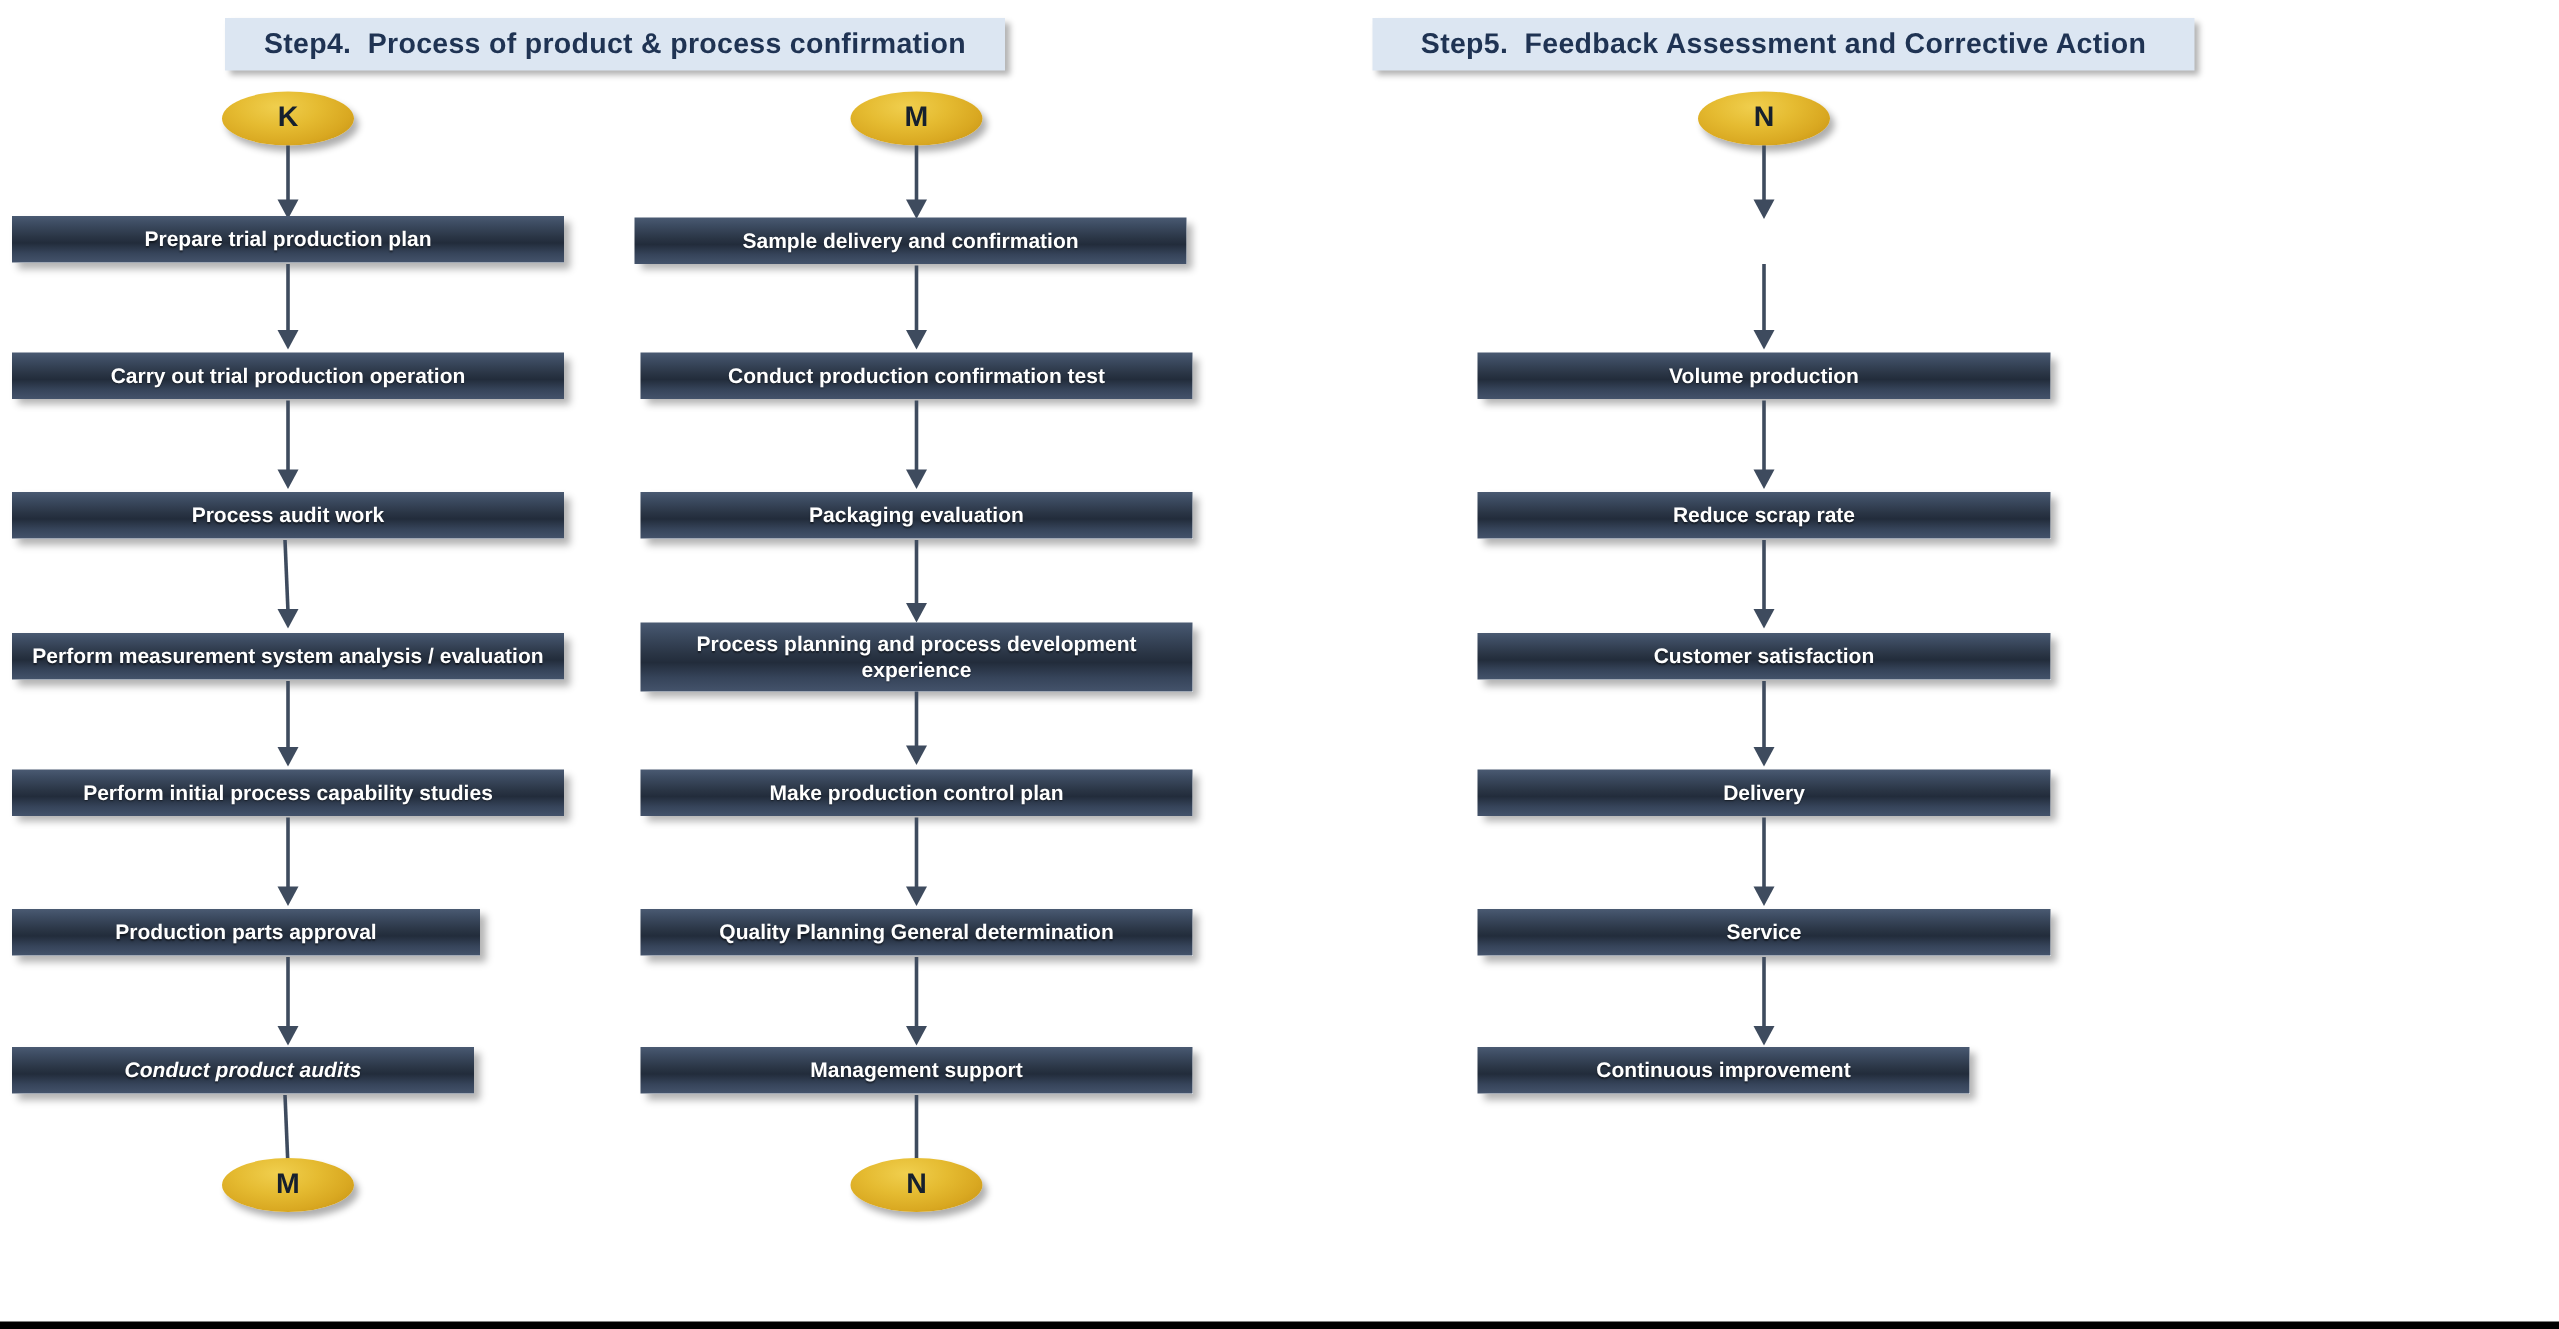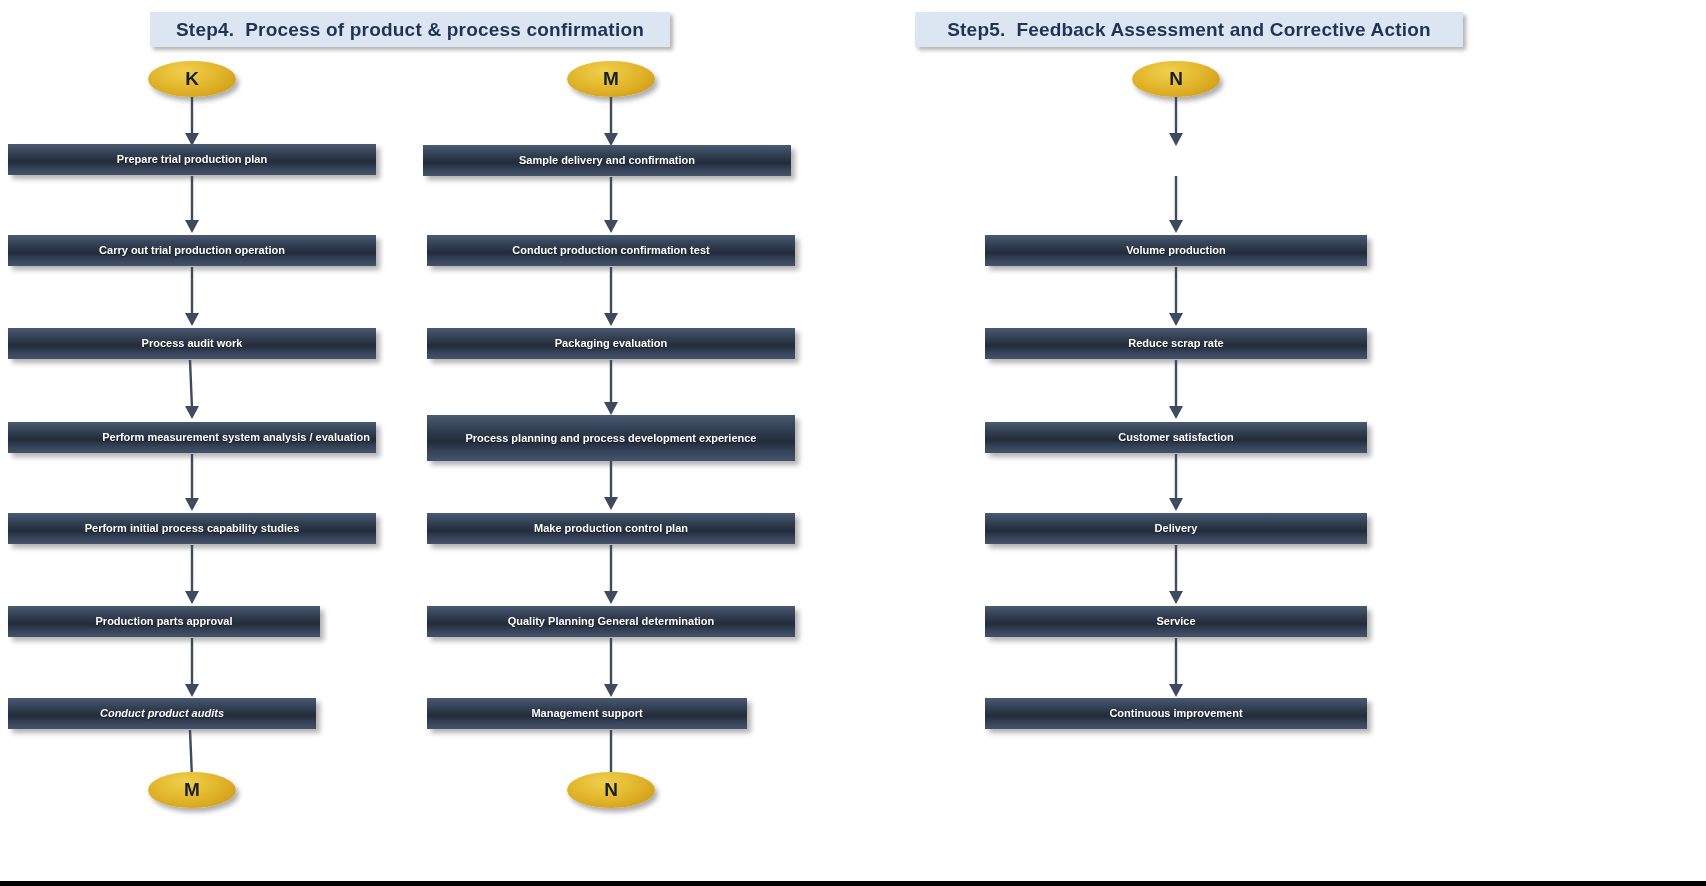--- a/index.html
+++ b/index.html
@@ -62,21 +62,21 @@
         #2a3545 45%,
         #222c3b 58%,
         #36445a 80%,
         #44536b 100%);
     box-shadow: 4px 4px 5px rgba(0,0,0,0.30);
     display: flex;
     align-items: center;
     justify-content: center;
     text-align: center;
     color: #ffffff;
-    font-size: 11px;
+    font-size: 14px;
     font-weight: bold;
     line-height: 17px;
     padding: 0 6px;
     box-sizing: border-box;
   }
   .pbox.tall {
     height: 46px;
   }
   .pbox span {
     display: block;
@@ -127,21 +127,21 @@
 
   <div class="pbox" style="left:8px; top:328px; width:368px;">
     <span>Process audit work</span>
   </div>
 
   <svg class="conn" style="left:0px; top:360px; width:400px; height:62px;">
     <line x1="190" y1="0" x2="192" y2="48" stroke="#3e4b5e" stroke-width="2.4"></line>
     <polygon points="185,46 199,46 192,59" fill="#3e4b5e"></polygon>
   </svg>
 
-  <div class="pbox" style="left:8px; top:422px; width:368px;justify-content:flex-end;">
+  <div class="pbox" style="left:8px; top:422px; width:368px;">
     <span>Perform measurement system analysis / evaluation</span>
   </div>
 
   <svg class="conn" style="left:0px; top:454px; width:400px; height:60px;">
     <line x1="192" y1="0" x2="192" y2="46" stroke="#3e4b5e" stroke-width="2.4"></line>
     <polygon points="185,44 199,44 192,57" fill="#3e4b5e"></polygon>
   </svg>
 
   <div class="pbox" style="left:8px; top:513px; width:368px;">
     <span>Perform initial process capability studies</span>
@@ -230,21 +230,21 @@
 
   <div class="pbox" style="left:427px; top:606px; width:368px;">
     <span>Quality Planning General determination</span>
   </div>
 
   <svg class="conn" style="left:420px; top:638px; width:400px; height:62px;">
     <line x1="191" y1="0" x2="191" y2="48" stroke="#3e4b5e" stroke-width="2.4"></line>
     <polygon points="184,46 198,46 191,59" fill="#3e4b5e"></polygon>
   </svg>
 
-  <div class="pbox" style="left:427px; top:698px; width:320px;">
+  <div class="pbox" style="left:427px; top:698px; width:368px;">
     <span>Management support</span>
   </div>
 
   <svg class="conn" style="left:420px; top:730px; width:400px; height:62px;">
     <line x1="191" y1="0" x2="191" y2="48" stroke="#3e4b5e" stroke-width="2.4"></line>
     <polygon points="184,46 198,46 191,59" fill="#3e4b5e"></polygon>
   </svg>
 
   <div class="ellipse" style="left:567px; top:772px;">
     <span>N</span>
@@ -303,17 +303,17 @@
 
   <div class="pbox" style="left:985px; top:606px; width:382px;">
     <span>Service</span>
   </div>
 
   <svg class="conn" style="left:985px; top:638px; width:400px; height:62px;">
     <line x1="191" y1="0" x2="191" y2="48" stroke="#3e4b5e" stroke-width="2.4"></line>
     <polygon points="184,46 198,46 191,59" fill="#3e4b5e"></polygon>
   </svg>
 
-  <div class="pbox" style="left:985px; top:698px; width:382px;">
+  <div class="pbox" style="left:985px; top:698px; width:328px;">
     <span>Continuous improvement</span>
   </div>
 
 </div>
 
 </body></html>

